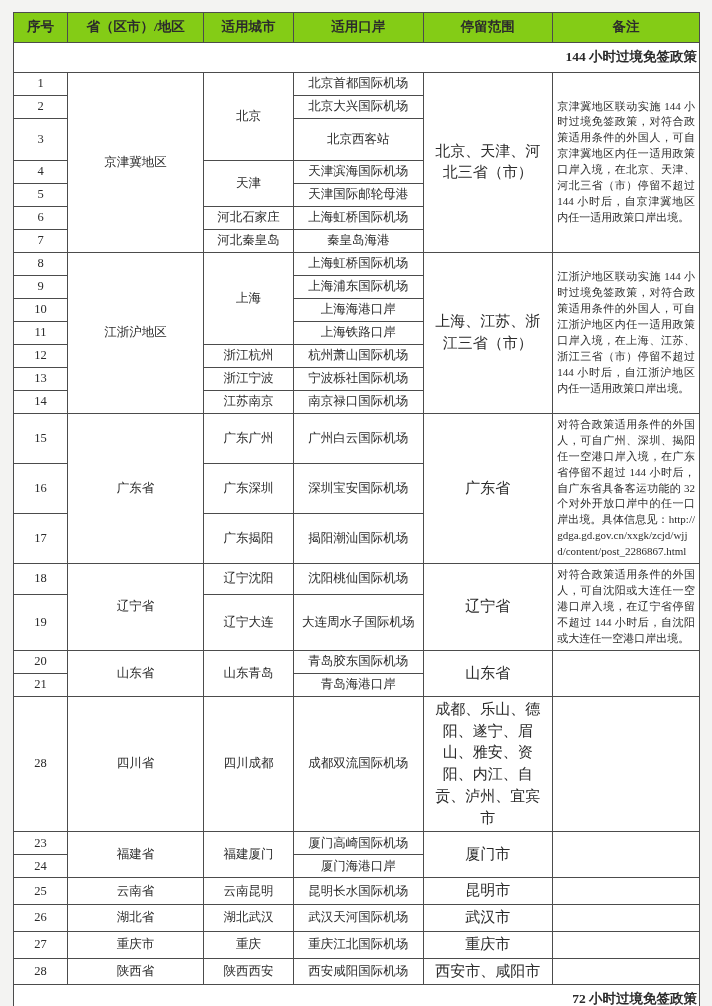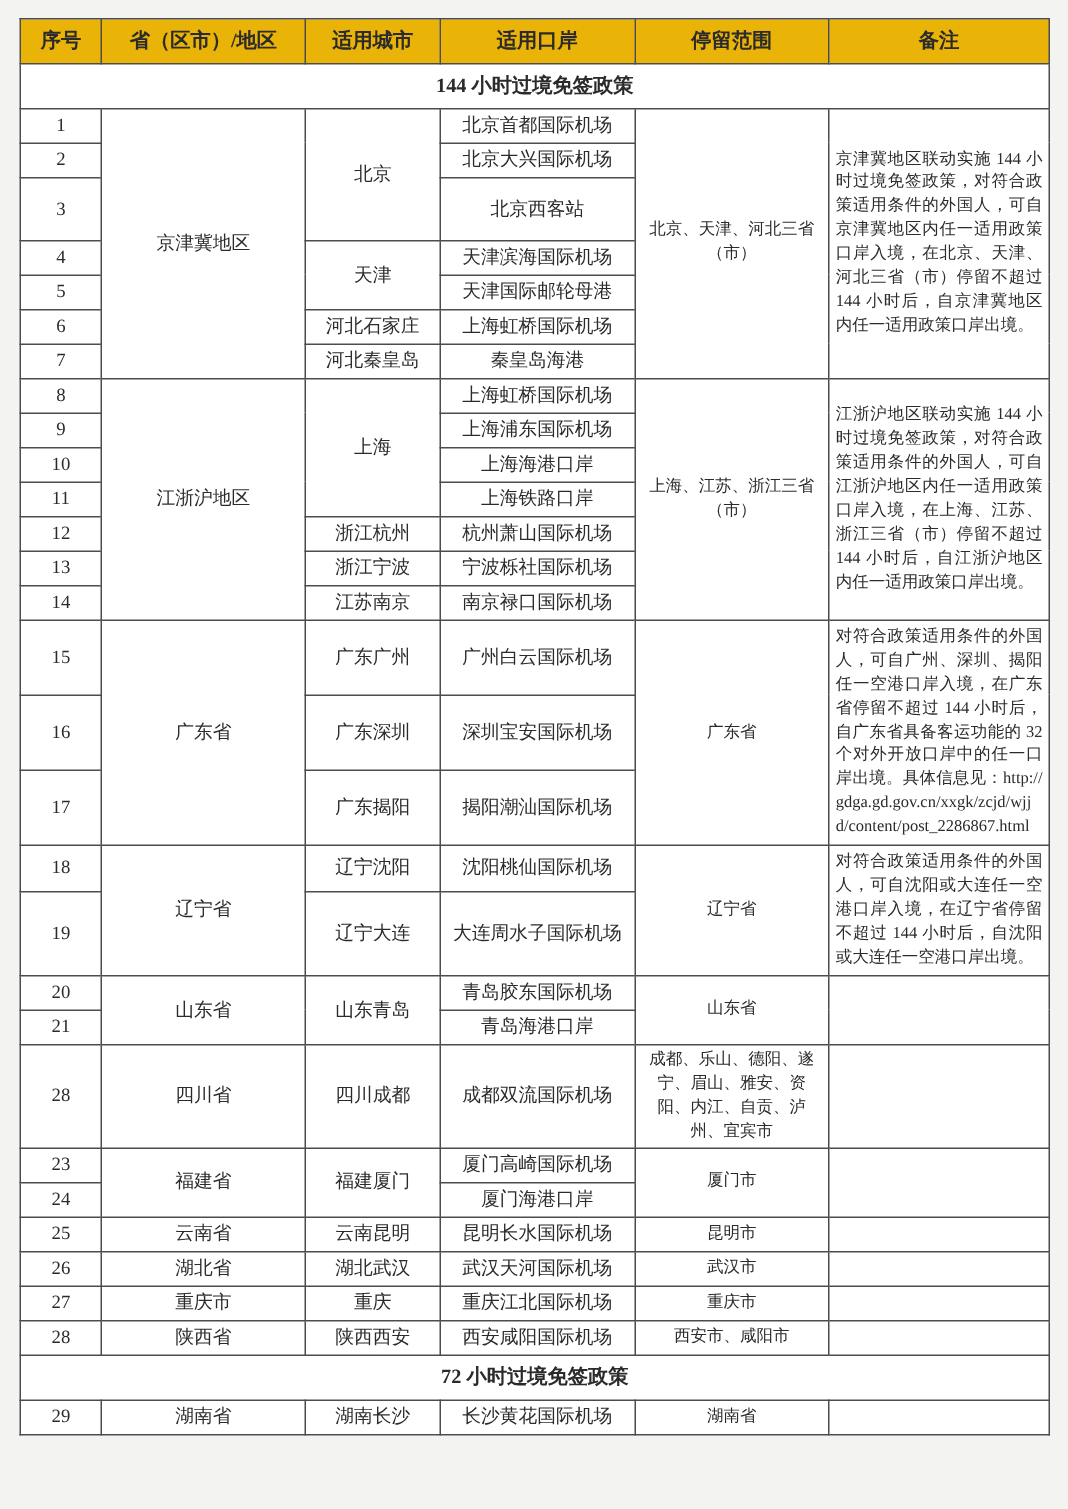--- a/index.html
+++ b/index.html
@@ -30,44 +30,45 @@
     padding: 2px 3px;
     font-size: 12.5px;
     line-height: 1.4;
     color: #2b2b2b;
     overflow-wrap: break-word;
   }
   .policy th {
     font-weight: bold;
     font-size: 13.5px;
     padding: 5px 2px;
-    background: #eab308;
+    background: #84cc16;
   }
   .col0 { width: 7.9%; }
   .col1 { width: 19.8%; }
   .col2 { width: 13.1%; }
   .col3 { width: 18.9%; margin-top: 35px; }
   .col4 { width: 18.9%; margin-top: 12px; }
   .col5 { width: 21.4%; }
   td.section-title {
     font-weight: bold;
     font-size: 13.5px;
     padding: 5px 2px;
+    text-align: right;
   }
   td.remark {
     text-align: justify;
     text-justify: inter-character;
     font-size: 11px;
     line-height: 1.45;
     padding: 3px 4px;
     word-break: break-all;
     vertical-align: middle;
   }
   td.stay {
-    font-size: 11px;
+    font-size: 15px;
     line-height: 1.45;
     padding: 2px 5px;
   }
   tbody tr { height: 23px; }
   tr.tall { height: 42px; }
 </style>
 </head>
 <body>
 
 <div class="page">

